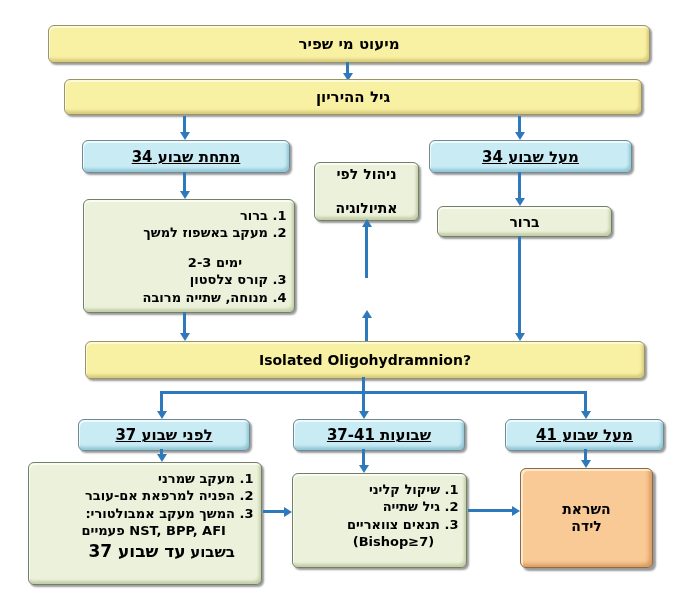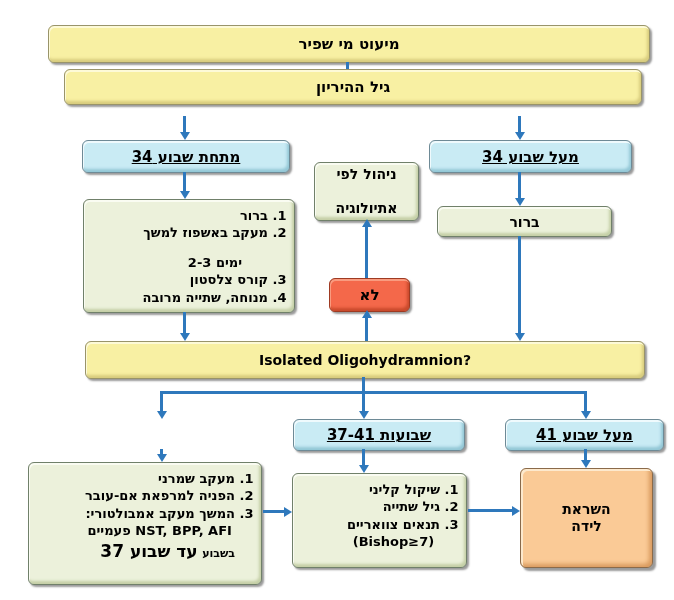--- a/index.html
+++ b/index.html
@@ -25,21 +25,21 @@
   .f14{font-size:14px;}
   .twoline{flex-direction:column;line-height:1.25;}
 
   
   .listbox{align-items:flex-start;justify-content:flex-start;text-align:right;}
   .listbox ol{margin:7px 0 0 0;padding:0 26px 0 6px;font-size:13px;line-height:1.34;}
   .listbox li{margin:0;}
   .subline{display:block;}
   .center{text-align:center;}
   .days{text-align:right;padding-right:26px;margin-top:12px;}
-  .small-w{font-size:11px;}
+  .small-w{font-size:15px;}
   .big-w{font-size:17px;margin-left:16px;}
 
   
   .av{position:absolute;width:3px;background:#2E78BC;}
   .av.down::after{content:"";position:absolute;left:-3.5px;bottom:-8px;width:0;height:0;
       border-left:5px solid transparent;border-right:5px solid transparent;border-top:8px solid #2E78BC;}
   .av.up::before{content:"";position:absolute;left:-3.5px;top:-8px;width:0;height:0;
       border-left:5px solid transparent;border-right:5px solid transparent;border-bottom:8px solid #2E78BC;}
   .ah{position:absolute;height:3px;background:#2E78BC;}
   .ah.right::after{content:"";position:absolute;top:-3.5px;right:-8px;width:0;height:0;
@@ -49,21 +49,21 @@
 <body>
 
 <div class="stage">
 
   <div class="box yellow f15" style="left:48px;top:25px;width:600px;height:36px" dir="rtl">
     <span>מיעוט מי שפיר</span>
   </div>
 
   <div class="av down" style="left:346px;top:62px;height:11px"></div>
 
-  <div class="box yellow f15" style="left:64px;top:69px;width:576px;height:34px" dir="rtl">
+  <div class="box yellow f15" style="left:64px;top:79px;width:576px;height:34px" dir="rtl">
     <span>גיל ההיריון</span>
   </div>
 
   <div class="av down" style="left:183px;top:116px;height:16px"></div>
   <div class="av down" style="left:518px;top:116px;height:16px"></div>
 
   <div class="box blue f15" style="left:82px;top:140px;width:206px;height:31px" dir="rtl">
     <span>מתחת שבוע 34</span>
   </div>
 
@@ -92,35 +92,35 @@
   </div>
 
   <div class="box green f14" style="left:437px;top:206px;width:173px;height:29px" dir="rtl">
     <span>ברור</span>
   </div>
 
   <div class="av down" style="left:518px;top:236px;height:97px"></div>
   <div class="av down" style="left:183px;top:312px;height:21px"></div>
 
   <div class="av up" style="left:365px;top:227px;height:51px"></div>
-  <div class="box red f15" style="left:329px;top:278px;width:79px;height:32px" dir="rtl">
-    <span>לא</span>
-  </div>
   <div class="av up" style="left:365px;top:318px;height:23px"></div>
 
   <div class="box yellow f17" style="left:85px;top:341px;width:558px;height:36px" dir="ltr">
     <span>Isolated Oligohydramnion?</span>
   </div>
 
   <div class="av" style="left:362px;top:377px;height:16px"></div>
   <div class="ah" style="left:160px;top:391px;width:427px"></div>
   <div class="av down" style="left:160px;top:393px;height:18px"></div>
   <div class="av down" style="left:362px;top:393px;height:18px"></div>
   <div class="av down" style="left:584px;top:393px;height:18px"></div>
 
+  <div class="box blue f15" style="left:78px;top:419px;width:170px;height:30px" dir="rtl">
+    <span>לפני שבוע 37</span>
+  </div>
   <div class="box blue f15" style="left:293px;top:419px;width:170px;height:30px" dir="rtl">
     <span>שבועות 37-41</span>
   </div>
   <div class="box blue f15" style="left:505px;top:419px;width:157px;height:30px" dir="rtl">
     <span>מעל שבוע 41</span>
   </div>
 
   <div class="av down" style="left:160px;top:449px;height:5px"></div>
   <div class="av down" style="left:362px;top:449px;height:16px"></div>
   <div class="av down" style="left:584px;top:449px;height:11px"></div>

